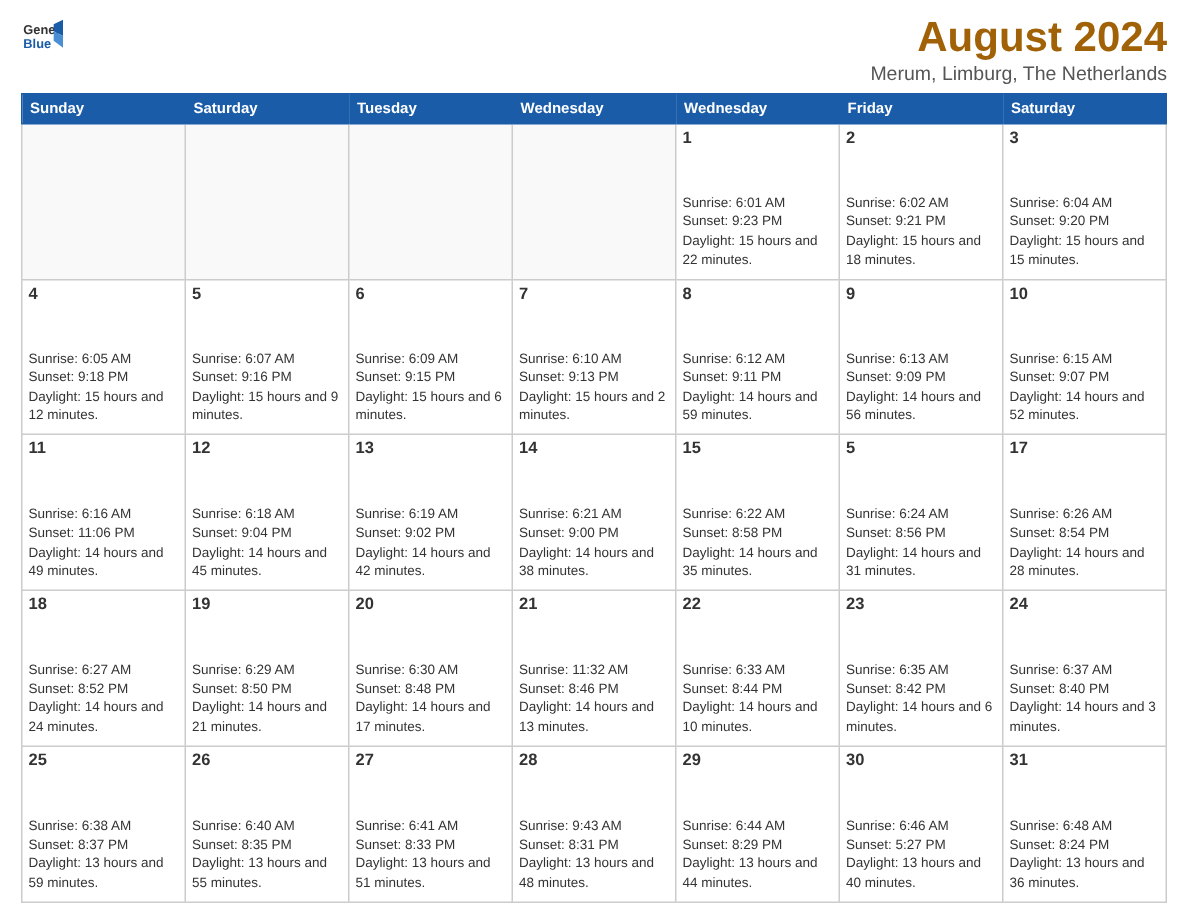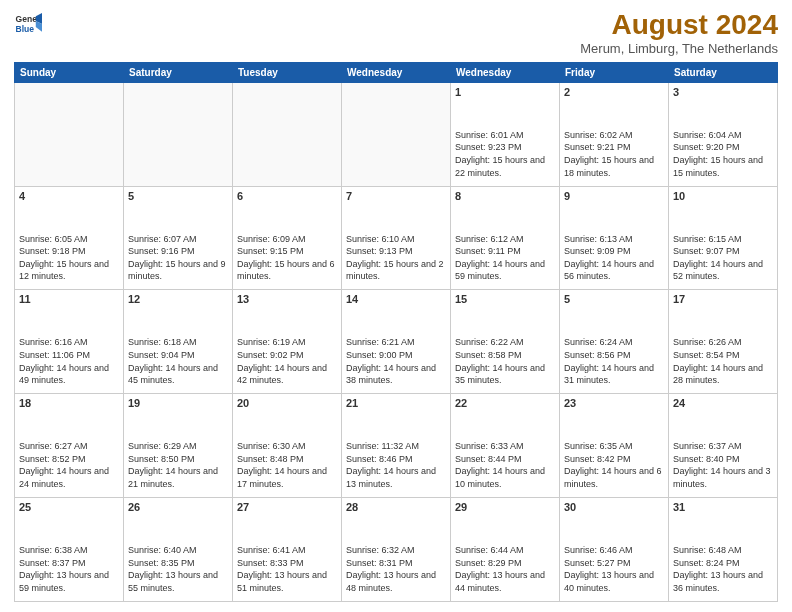--- a/index.html
+++ b/index.html
@@ -314,21 +314,21 @@
           </td>
           <td>
             <span class="day-num">27</span>
             <div class="day-info">Sunrise: 6:41 AM
 Sunset: 8:33 PM
 Daylight: 13 hours
 and 51 minutes.</div>
           </td>
           <td>
             <span class="day-num">28</span>
-            <div class="day-info">Sunrise: 6:32 AM
+            <div class="day-info">Sunrise: 9:43 AM
 Sunset: 8:31 PM
 Daylight: 13 hours
 and 48 minutes.</div>
           </td>
           <td>
             <span class="day-num">29</span>
             <div class="day-info">Sunrise: 6:44 AM
 Sunset: 8:29 PM
 Daylight: 13 hours
 and 44 minutes.</div>

